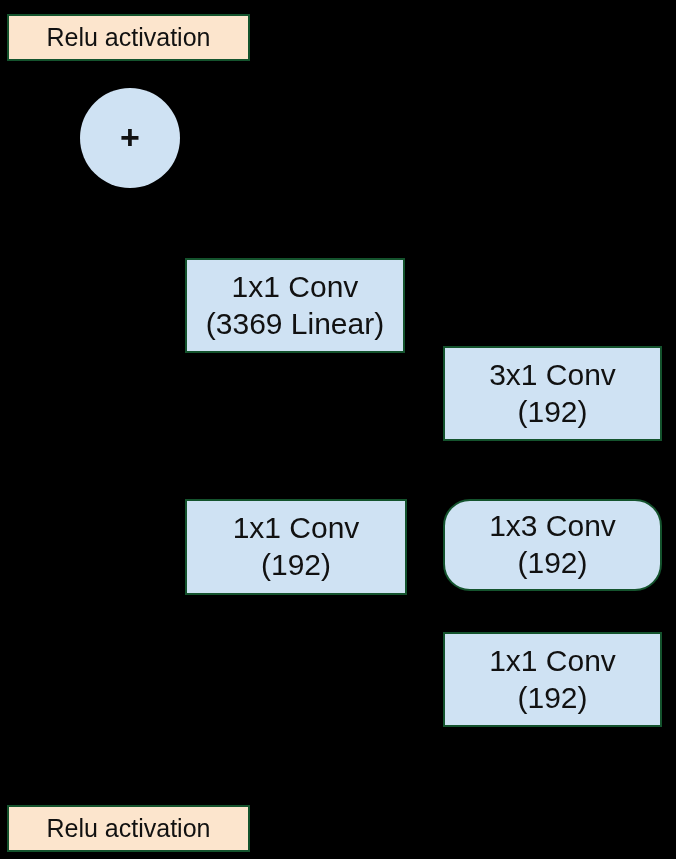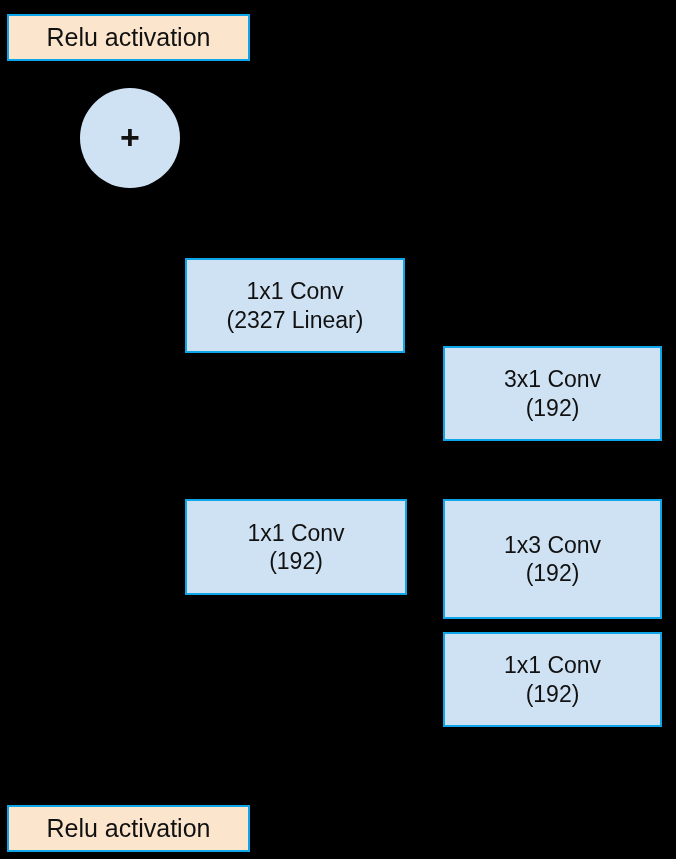--- a/index.html
+++ b/index.html
@@ -19,25 +19,25 @@
     position: absolute;
     box-sizing: border-box;
     display: flex;
     align-items: center;
     justify-content: center;
     text-align: center;
     color: #111111;
     line-height: 1.22;
   }
   .box {
-    border: 2px solid #0ea5e9;
+    border: 2px solid #14532d;
   }
   .box-conv {
     background: #cfe2f3;
-    font-size: 23px;
+    font-size: 30px;
   }
   .box-relu {
     background: #fce5cd;
     font-size: 25px;
   }
   .circle {
     background: #cfe2f3;
     border-radius: 50%;
     font-size: 34px;
     font-weight: bold;
@@ -94,39 +94,39 @@
     <span>Relu activation</span>
   </div>
 
   <div class="node circle" style="left:80px; top:88px; width:100px; height:100px;">
     <span>+</span>
   </div>
 
   <div class="node box box-conv" style="left:185px; top:258px; width:220px; height:95px;">
     <div>
       <span class="lbl2">1x1 Conv</span>
-      <span class="lbl2">(2327 Linear)</span>
+      <span class="lbl2">(3369 Linear)</span>
     </div>
   </div>
 
   <div class="node box box-conv" style="left:443px; top:346px; width:219px; height:95px;">
     <div>
       <span class="lbl2">3x1 Conv</span>
       <span class="lbl2">(192)</span>
     </div>
   </div>
 
   <div class="node box box-conv" style="left:185px; top:499px; width:222px; height:96px;">
     <div>
       <span class="lbl2">1x1 Conv</span>
       <span class="lbl2">(192)</span>
     </div>
   </div>
 
-  <div class="node box box-conv" style="left:443px; top:499px; width:219px; height:120px;">
+  <div class="node box box-conv" style="left:443px; top:499px; width:219px; height:92px;border-radius:27px;">
     <div>
       <span class="lbl2">1x3 Conv</span>
       <span class="lbl2">(192)</span>
     </div>
   </div>
 
   <div class="node box box-conv" style="left:443px; top:632px; width:219px; height:95px;">
     <div>
       <span class="lbl2">1x1 Conv</span>
       <span class="lbl2">(192)</span>

